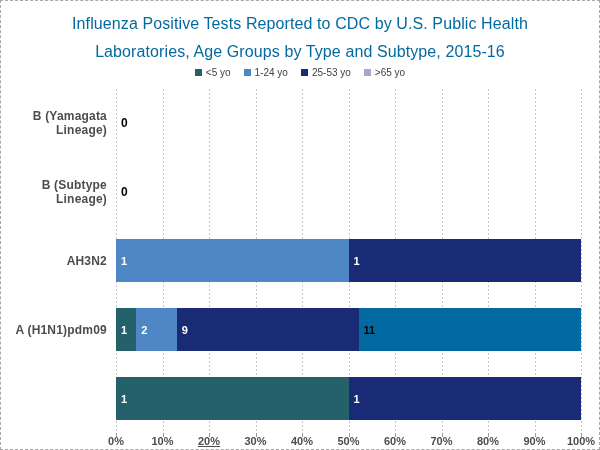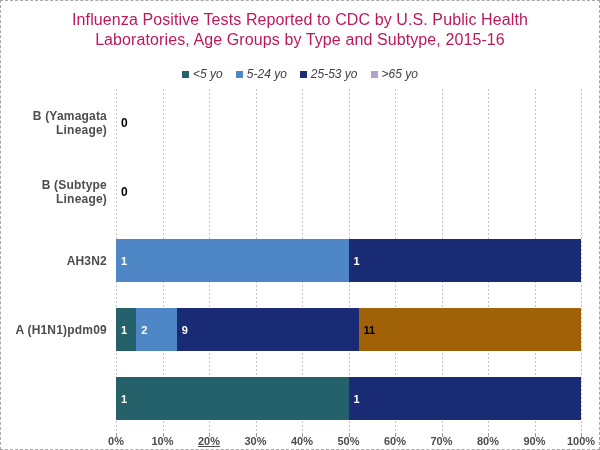--- a/index.html
+++ b/index.html
@@ -10,36 +10,36 @@
     width: 600px; height: 450px;
     background: #ffffff;
     border: 1px dashed #a8a8a8;
     overflow: hidden;
   }
   .chart-title {
     position: absolute;
     top: 9px; left: 30px; right: 30px;
     text-align: center;
     font-size: 16px;
-    line-height: 20px;
-    color: #be185d;
+    line-height: 28px;
+    color: #0369a1;
     letter-spacing: 0.1px;
   }
   .title-inner { max-width: 535px; margin: 0 auto; }
   .legend {
     position: absolute;
     top: 66px; left: 0; right: 0;
     display: flex;
     justify-content: center;
     align-items: center;
     gap: 13px;
   }
   .legend-item { display: flex; align-items: center; gap: 4px; }
   .legend-swatch { width: 7px; height: 7px; display: inline-block; }
-  .legend-label { font-size: 12px; color: #404040; font-style: italic; }
+  .legend-label { font-size: 10px; color: #404040; }
   .y-col {
     position: absolute;
     left: 0; top: 88px;
     width: 111px; height: 344px;
   }
   .cat-label {
     height: 68.8px;
     display: flex;
     align-items: center;
     justify-content: flex-end;
@@ -115,21 +115,21 @@
   <div class="chart-title">
     <div class="title-inner">Influenza Positive Tests Reported to CDC by U.S. Public Health Laboratories, Age Groups by Type and Subtype, 2015-16</div>
   </div>
   <div class="legend">
       <div class="legend-item">
         <span class="legend-swatch" style="background: rgb(37, 97, 107);"></span>
         <span class="legend-label">&lt;5 yo</span>
       </div>
       <div class="legend-item">
         <span class="legend-swatch" style="background: rgb(78, 134, 198);"></span>
-        <span class="legend-label">5-24 yo</span>
+        <span class="legend-label">1-24 yo</span>
       </div>
       <div class="legend-item">
         <span class="legend-swatch" style="background: rgb(26, 43, 117);"></span>
         <span class="legend-label">25-53 yo</span>
       </div>
       <div class="legend-item">
         <span class="legend-swatch" style="background: rgb(178, 163, 206);"></span>
         <span class="legend-label">&gt;65 yo</span>
       </div>
     </div>
@@ -172,21 +172,21 @@
         <div class="bar">
           <div class="seg" style="width: 50%; background: rgb(78, 134, 198); color: rgb(255, 255, 255);">1</div>
           <div class="seg" style="width: 50%; background: rgb(26, 43, 117); color: rgb(255, 255, 255);">1</div>
         </div>
       </div>
       <div class="row" style="top: 206.4px;">
         <div class="bar">
           <div class="seg" style="width: 4.34783%; background: rgb(37, 97, 107); color: rgb(255, 255, 255);">1</div>
           <div class="seg" style="width: 8.69565%; background: rgb(78, 134, 198); color: rgb(255, 255, 255);">2</div>
           <div class="seg" style="width: 39.1304%; background: rgb(26, 43, 117); color: rgb(255, 255, 255);">9</div>
-          <div class="seg" style="width: 47.8261%; background: #a16207; color: rgb(0, 0, 0);">11</div>
+          <div class="seg" style="width: 47.8261%; background: #0369a1; color: rgb(0, 0, 0);">11</div>
         </div>
       </div>
       <div class="row" style="top: 275.2px;">
         <div class="bar">
           <div class="seg" style="width: 50%; background: rgb(37, 97, 107); color: rgb(255, 255, 255);">1</div>
           <div class="seg" style="width: 50%; background: rgb(26, 43, 117); color: rgb(255, 255, 255);">1</div>
         </div>
       </div>
     </div>
   <div class="x-axis">

